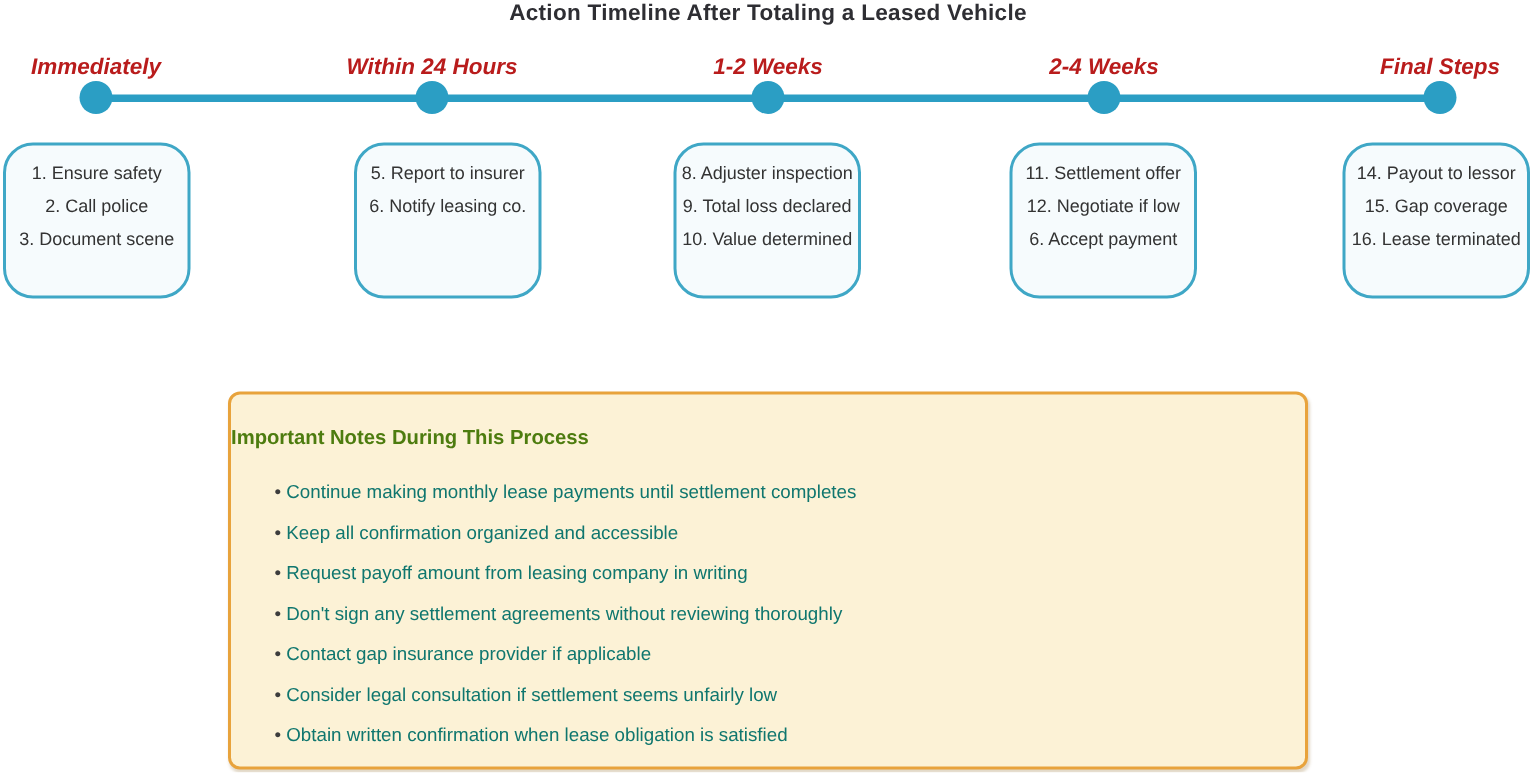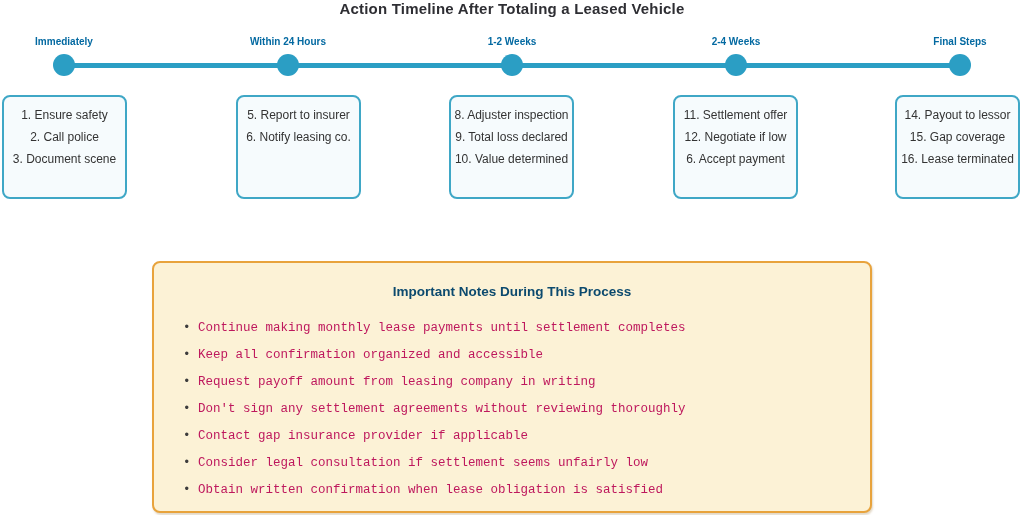--- a/index.html
+++ b/index.html
@@ -6,50 +6,50 @@
   .canvas{
     position:relative;width:1024px;height:515px;background:#ffffff;
     font-family:"Liberation Sans", sans-serif;color:#2e2e33;overflow:hidden;
   }
   .title{
     position:absolute;top:0;left:0;right:0;text-align:center;
     font-size:15px;font-weight:bold;color:#2e2e33;letter-spacing:.2px;
   }
   .stage-label{
     position:absolute;top:36px;transform:translateX(-50%);
-    font-size:10px;font-weight:bold;color:#0369a1;white-space:nowrap;
+    font-size:15px;font-weight:bold;color:#b91c1c;white-space:nowrap;font-style:italic;
   }
   .tl-line{
     position:absolute;left:64px;top:63px;width:896px;height:5px;
     background:#2b9ec4;border-radius:3px;
   }
   .dot{
     position:absolute;top:54px;width:22px;height:22px;border-radius:50%;
     background:#2b9ec4;
   }
   .stage-box{
     position:absolute;top:95px;width:125px;height:104px;box-sizing:border-box;
-    background:#f6fbfd;border:2px solid #3fa7c6;border-radius:8px;
+    background:#f6fbfd;border:2px solid #3fa7c6;border-radius:20px;
     padding-top:7px;text-align:center;
   }
   .stage-item{
     font-size:12px;line-height:22px;color:#333333;white-space:nowrap;
   }
   .notes{
     position:absolute;left:152px;top:261px;width:720px;height:252px;box-sizing:border-box;
     background:#fcf2d6;border:2px solid #e8a33c;border-radius:8px;
     box-shadow:1px 2px 2px rgba(140,100,30,0.25);
   }
   .notes-title{
-    position:absolute;top:21px;left:0;right:0;text-align:center;
-    font-size:13.5px;font-weight:bold;color:#0c4a6e;
+    position:absolute;top:21px;left:0;right:0;
+    font-size:13.5px;font-weight:bold;color:#4d7c0f;
   }
   .bullets{position:absolute;top:52px;left:29px;right:20px;}
   .bullet-row{
-    font-size:12.5px;line-height:27px;color:#be185d;white-space:nowrap;font-family:Liberation Mono, monospace;
+    font-size:12.5px;line-height:27px;color:#0f766e;white-space:nowrap;
   }
   .bullet-row::before{content:"• ";color:#3c3c3c;}
 </style>
 </head>
 <body>
 
 <div class="canvas">
 
   <div class="title">Action Timeline After Totaling a Leased Vehicle</div>
 

